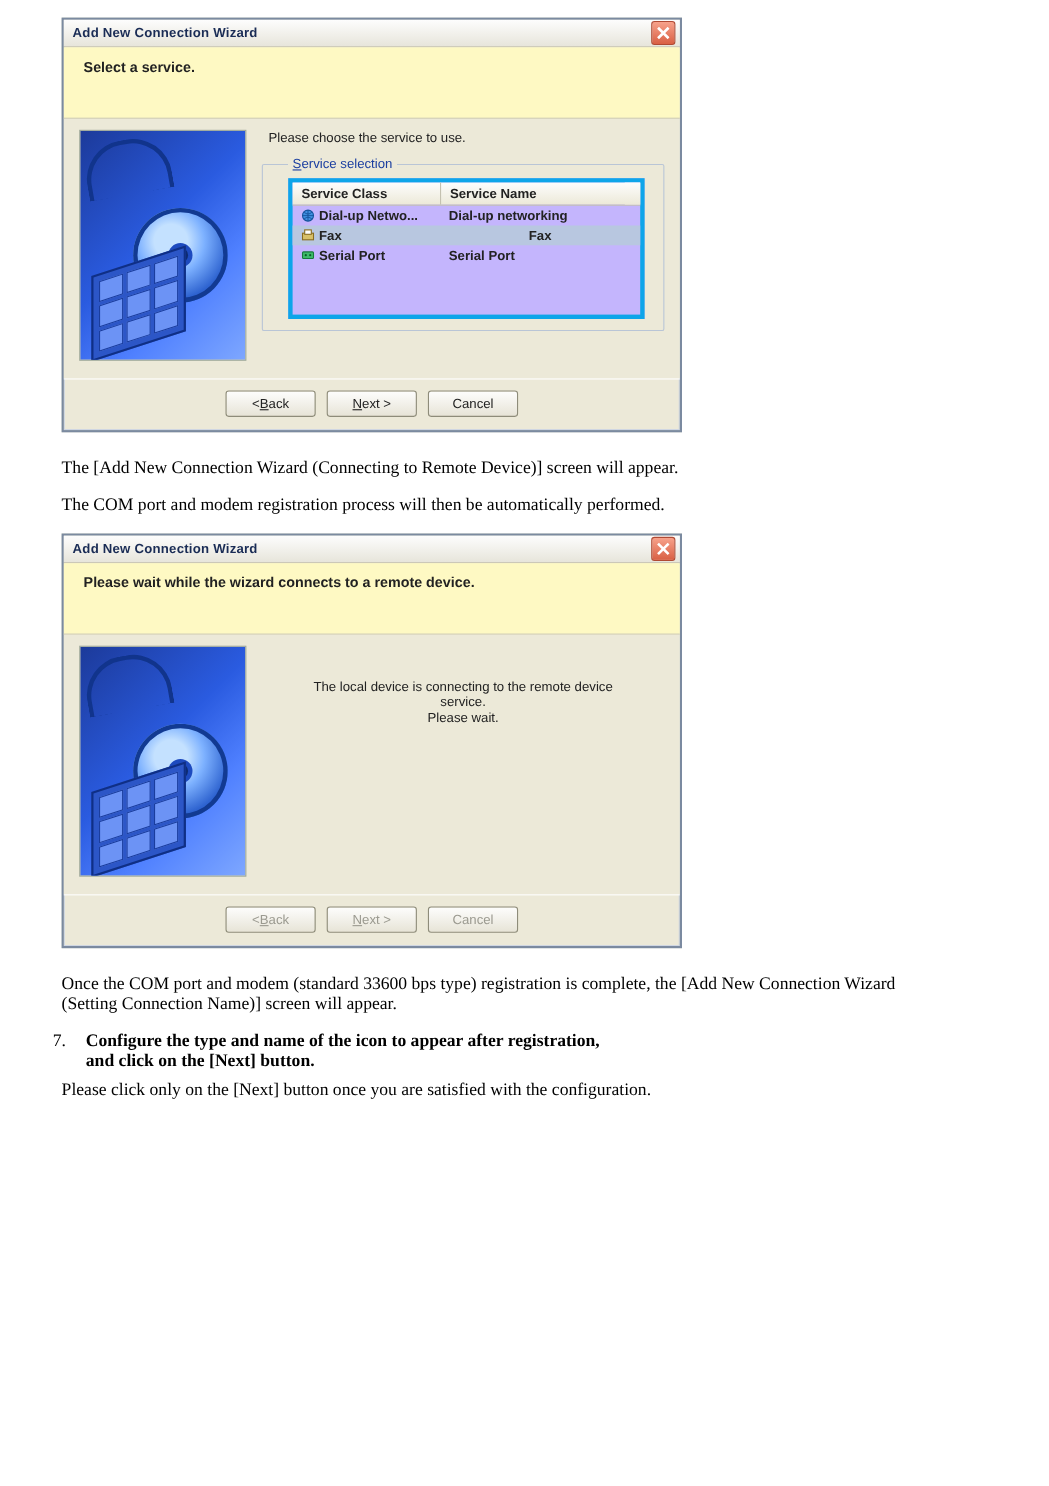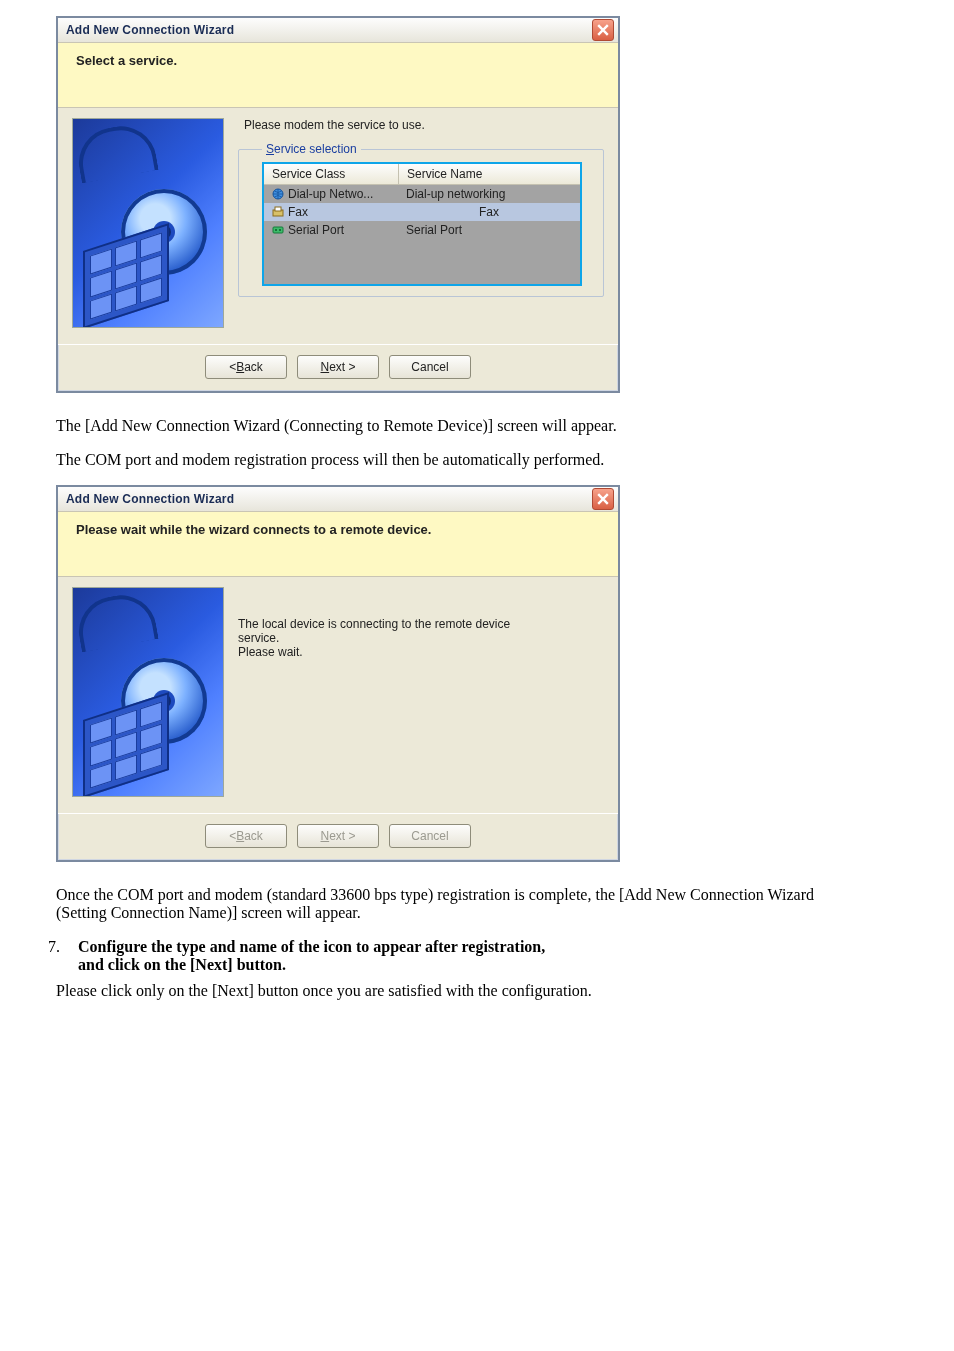--- a/index.html
+++ b/index.html
@@ -104,25 +104,26 @@
     padding: 6px 8px 10px 23px;
     margin: 0;
   }
   fieldset.group legend {
     color: #1a3ea0;
     padding: 0 4px;
     font-size: 12px;
   }
   .legend-underline { text-decoration: underline; text-underline-offset: 1px; }
   .listview {
-    background: #a3a3a3;
-    border: 2px solid #0ea5e9;
+    background: #c4b5fd;
+    border: 4px solid #0ea5e9;
     width: 316px;
     height: 120px;
     font-size: 12px;
+    font-weight: bold;
   }
   .listview .cols {
     display: flex;
     background: linear-gradient(#fdfdfd,#ece9d8);
     border-bottom: 1px solid #c4c1b0;
   }
   .listview .cols .col {
     padding: 3px 8px;
     border-right: 1px solid #c4c1b0;
   }
@@ -192,21 +193,21 @@
           <i></i>
           <i></i>
           <i></i>
           <i></i>
           <i></i>
           <i></i>
           <i></i>
         </span>
     </div>
     <div class="rightcol">
-      <div class="instr">Please modem the service to use.</div>
+      <div class="instr">Please choose the service to use.</div>
       <fieldset class="group">
         <legend><span class="legend-underline">S</span><span>ervice selection</span></legend>
         <div class="listview">
           <div class="cols">
             <div class="col c1">Service Class</div>
             <div class="col c2">Service Name</div>
             <div class="scroll"></div>
           </div>
           <div class="rows">
             <div class="row">
@@ -289,21 +290,21 @@
           <i></i>
           <i></i>
           <i></i>
           <i></i>
           <i></i>
           <i></i>
           <i></i>
           <i></i>
         </span>
     </div>
-    <div class="rightcol" style="padding-top:30px;">
+    <div class="rightcol" style="padding-top:30px;text-align:center;">
       <div>The local device is connecting to the remote device</div>
       <div>service.</div>
       <div>Please wait.</div>
     </div>
   </div>
   <div class="btnrow">
     <span class="btn disabled">
         <span>&lt; </span>
         <span class="u">B</span>
         <span>ack</span>

